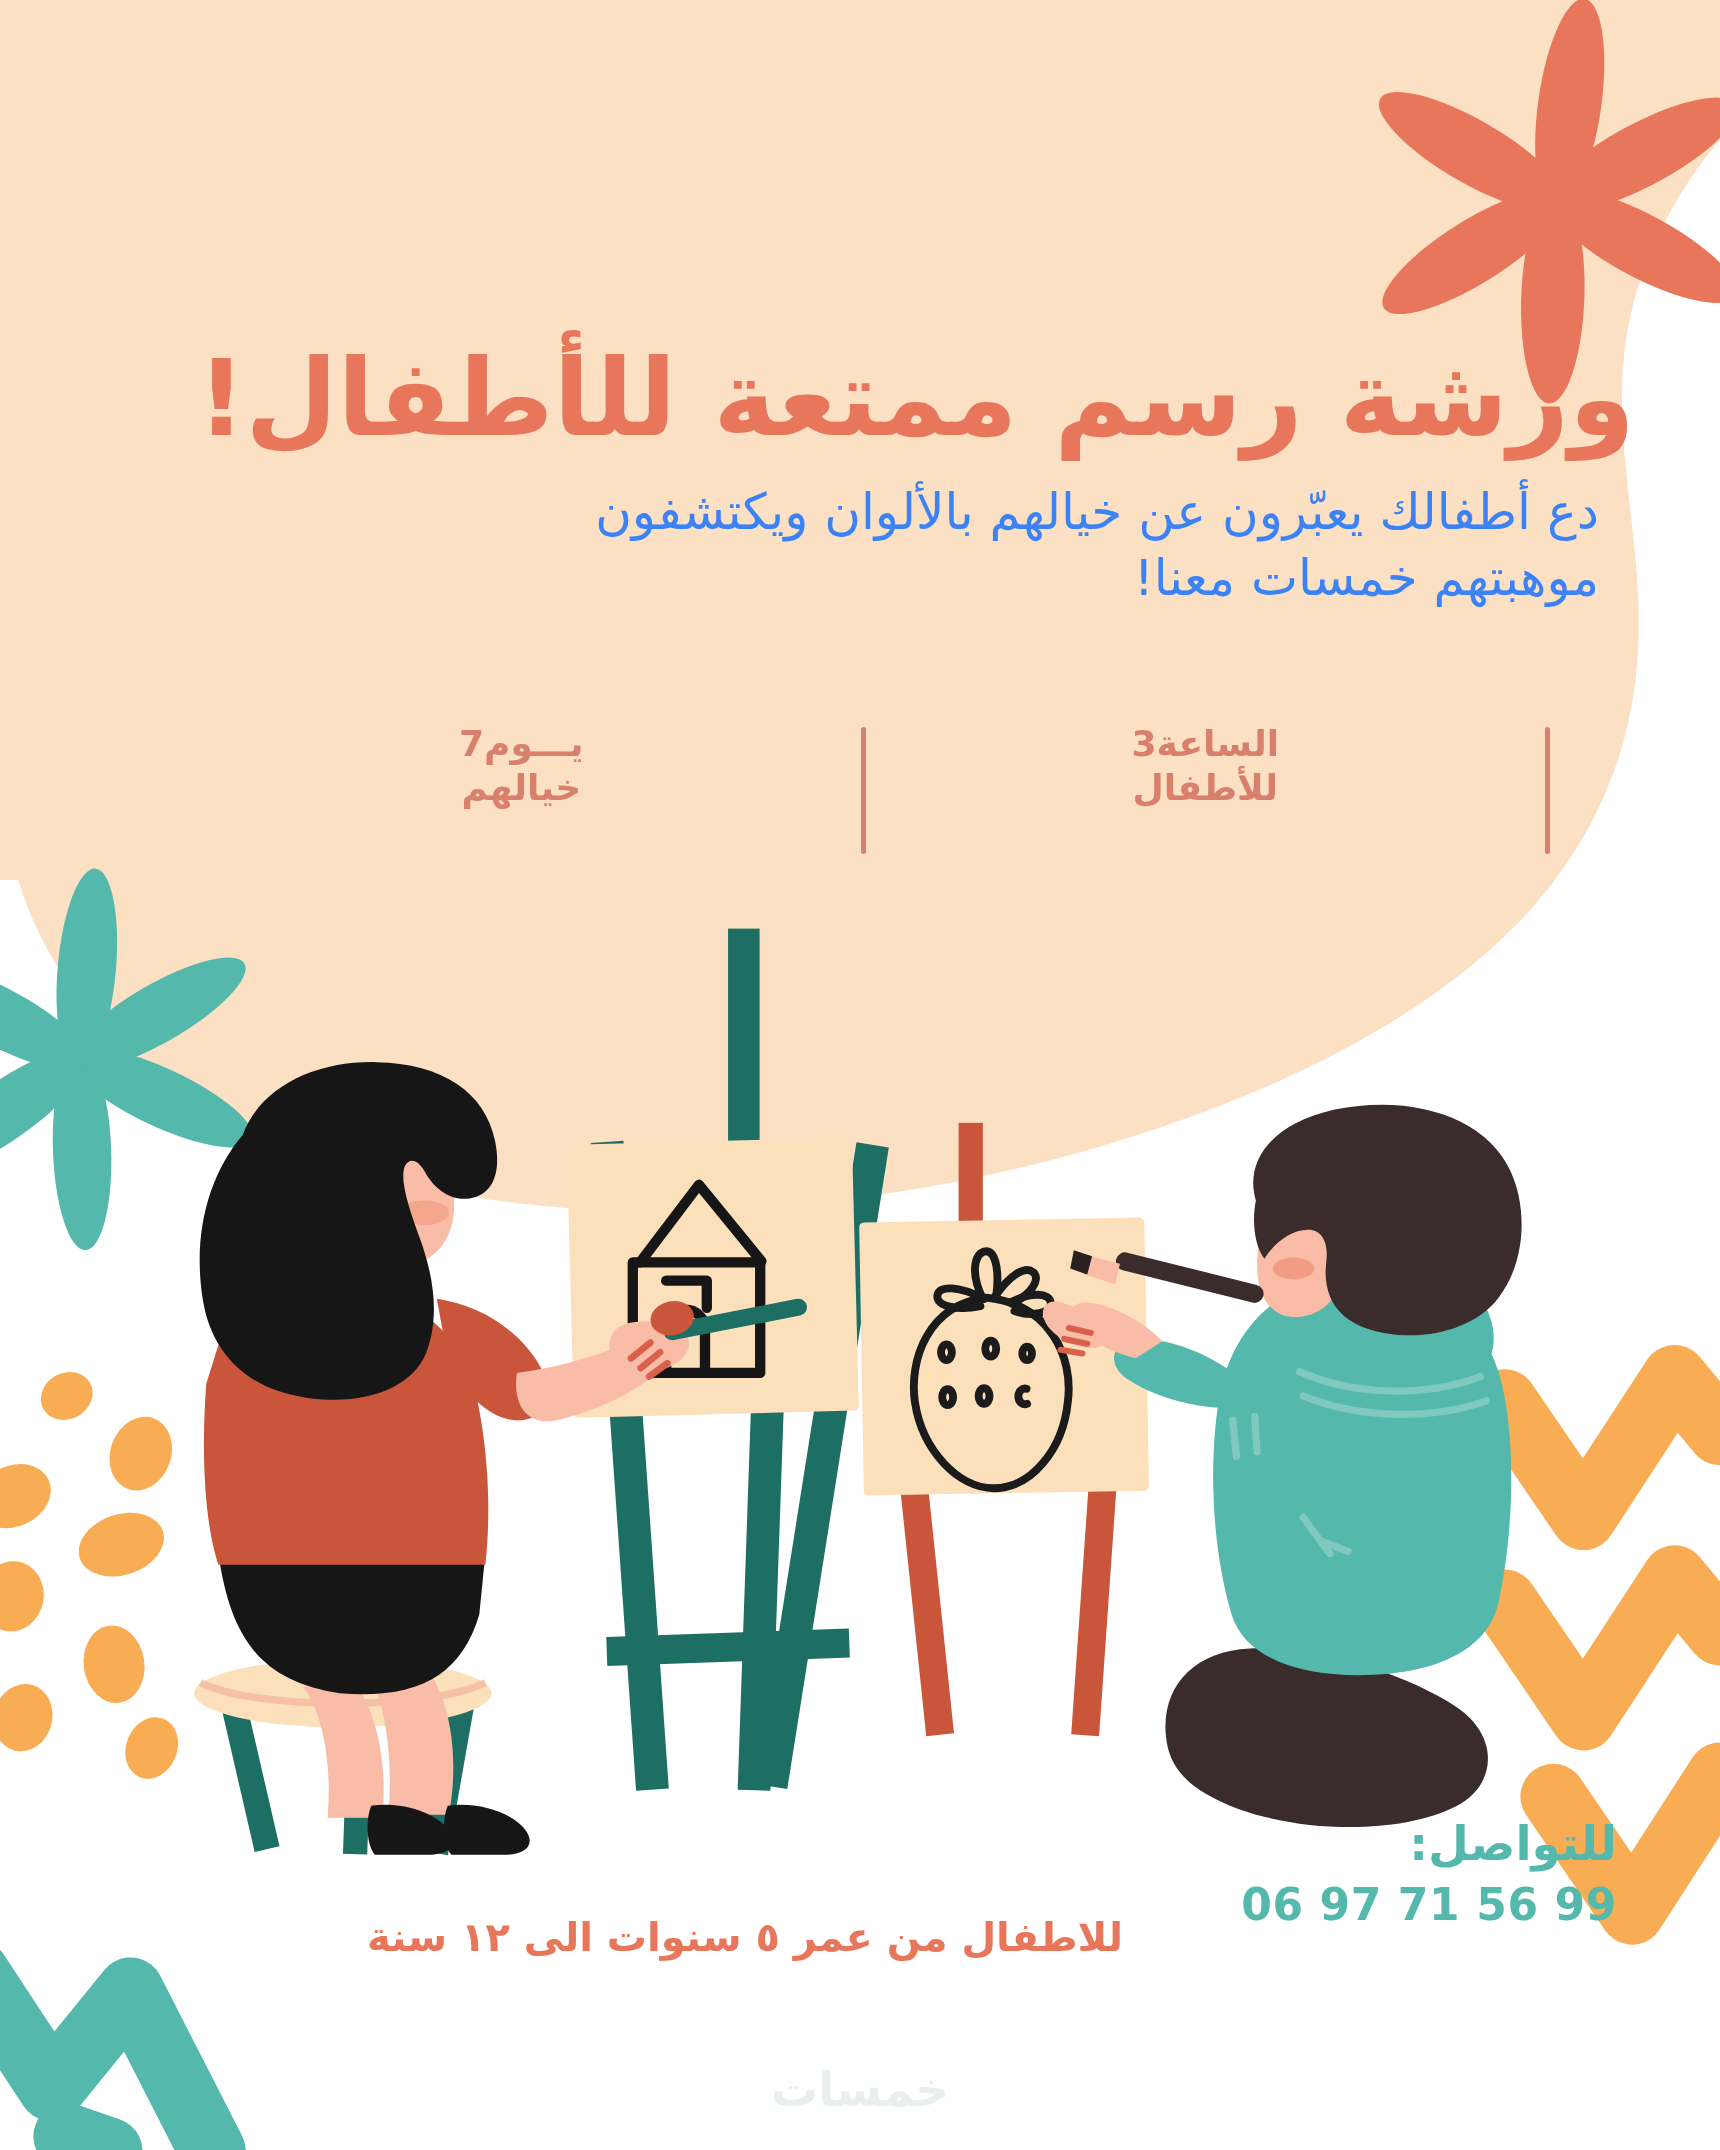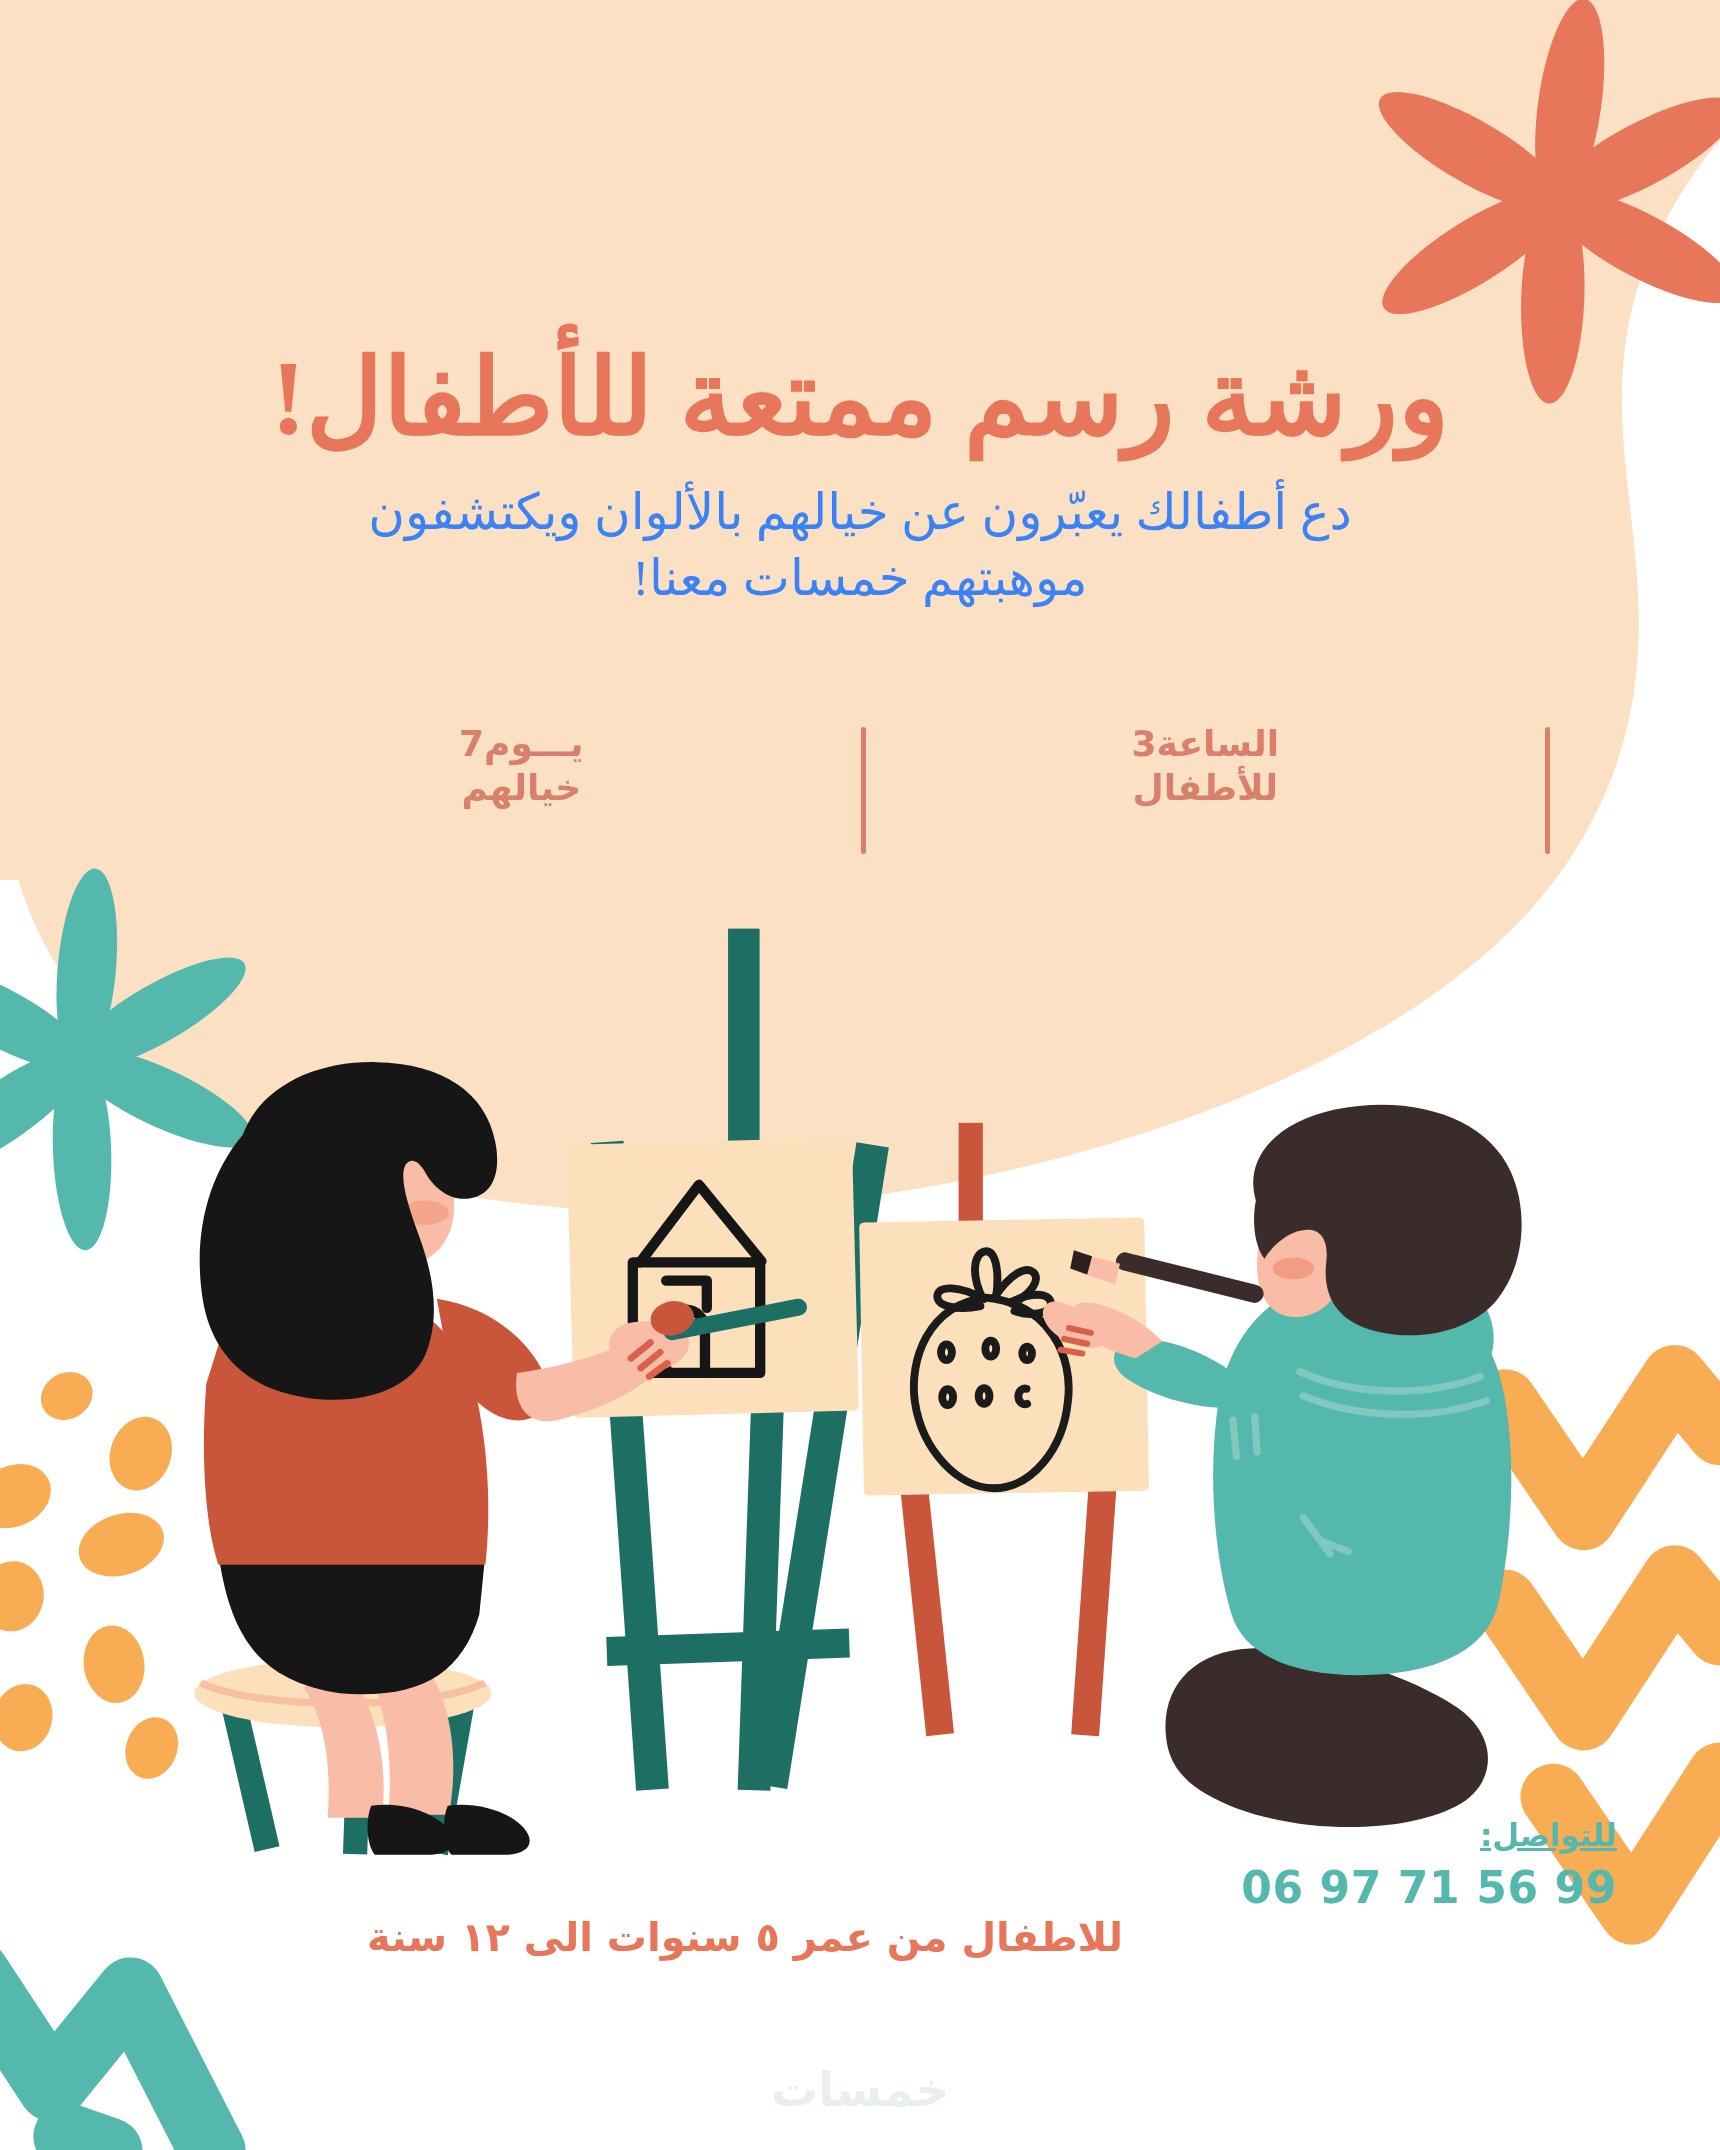--- a/index.html
+++ b/index.html
@@ -25,23 +25,22 @@
     height: 100%;
   }
   svg.layer { display: block; }
 
   
   .text-stack {
     position: absolute;
     left: 0;
     right: 0;
     top: 340px;
-    text-align: center;
+    text-align: right;
     z-index: 40;
-    font-family: Liberation Serif, serif;
   }
   .headline {
     font-size: 106px;
     font-weight: 700;
     color: #E8765A;
     line-height: 1.12;
     letter-spacing: -0.6px;
     margin: 0 85px;
     direction: rtl;
   }
@@ -91,26 +90,25 @@
   
   .contact {
     position: absolute;
     right: 103px;
     top: 1818px;
     text-align: right;
     direction: rtl;
     z-index: 45;
   }
   .contact-label {
-    font-size: 31px;
+    font-size: 47px;
     font-weight: 700;
     color: #54B8AC;
     line-height: 1.1;
     margin: 0;
-    text-decoration: underline;
   }
   .contact-number {
     font-size: 44px;
     font-weight: 700;
     color: #54B8AC;
     line-height: 1.18;
     margin: 9.7px 0 0 0;
     direction: ltr;
     text-align: right;
     letter-spacing: 0.6px;

